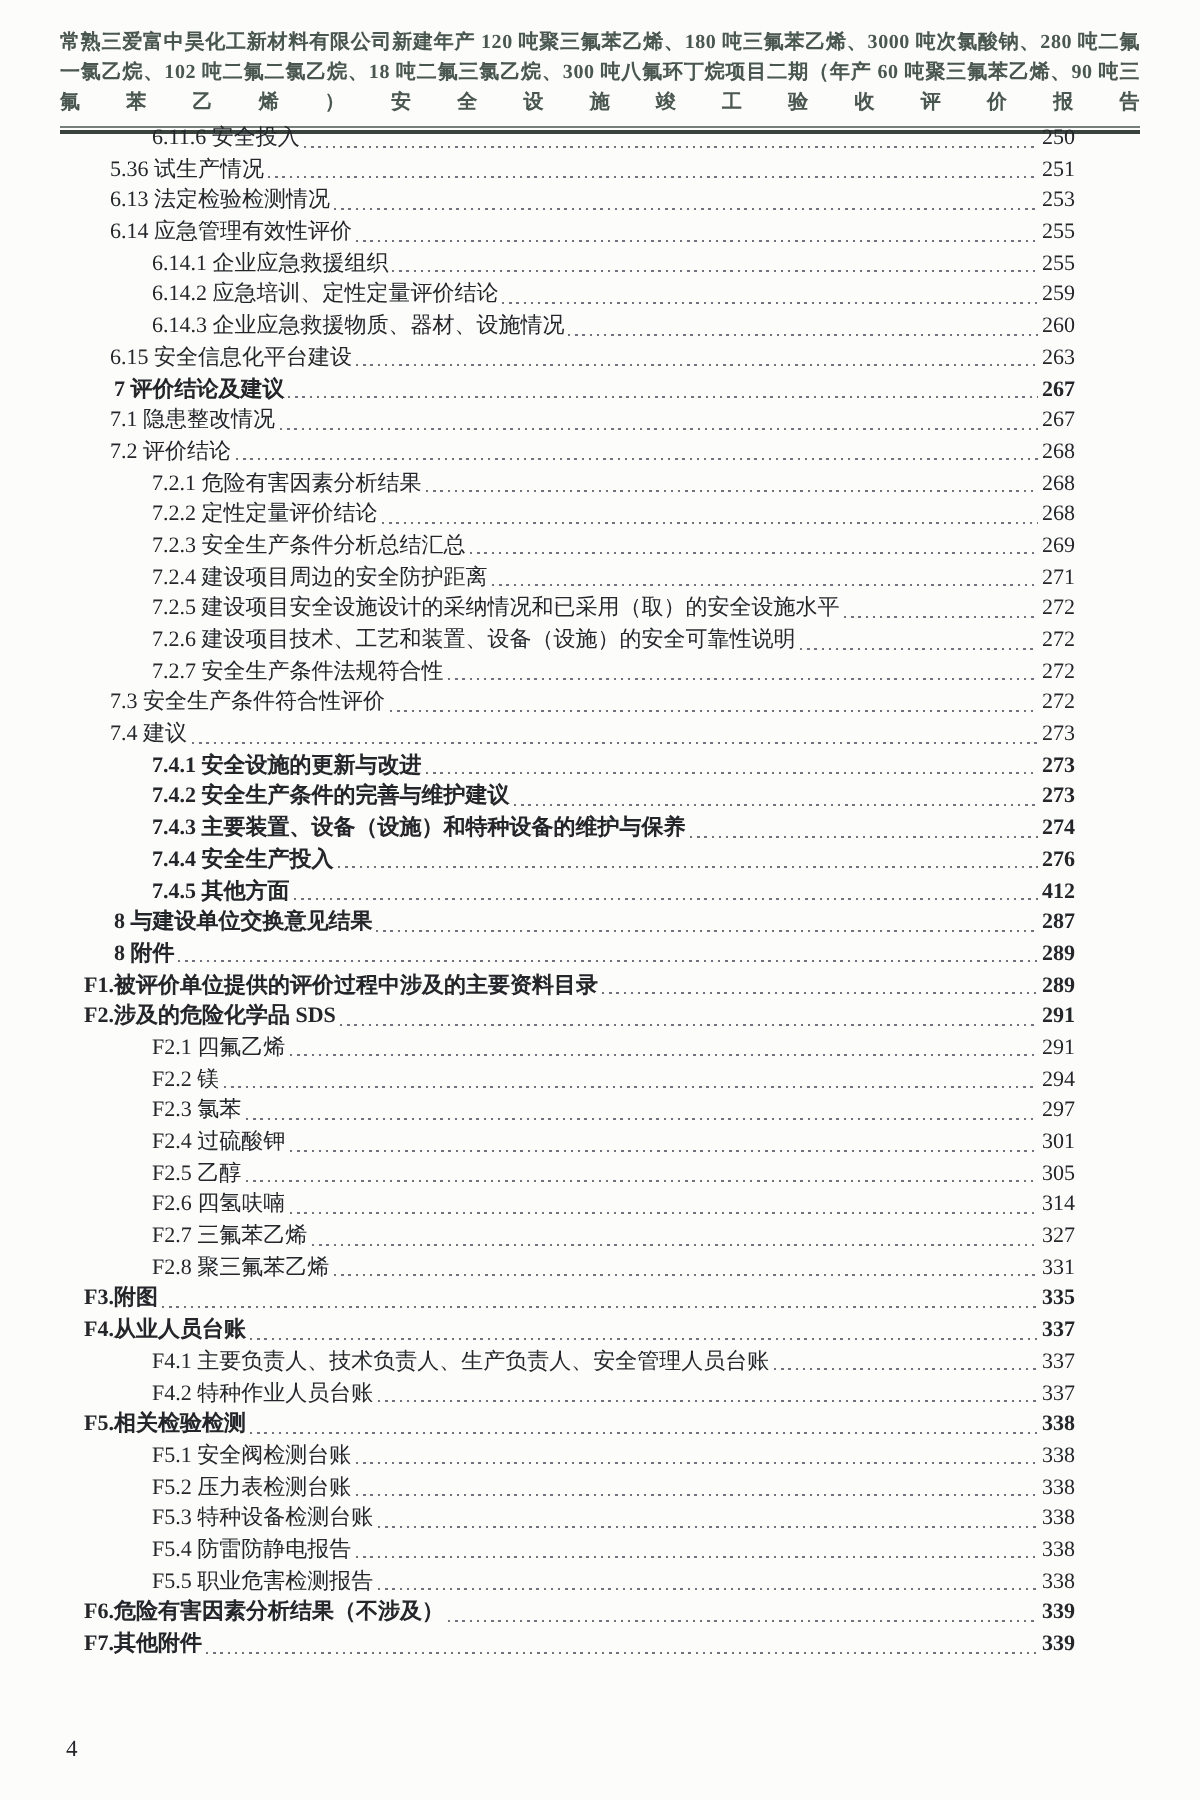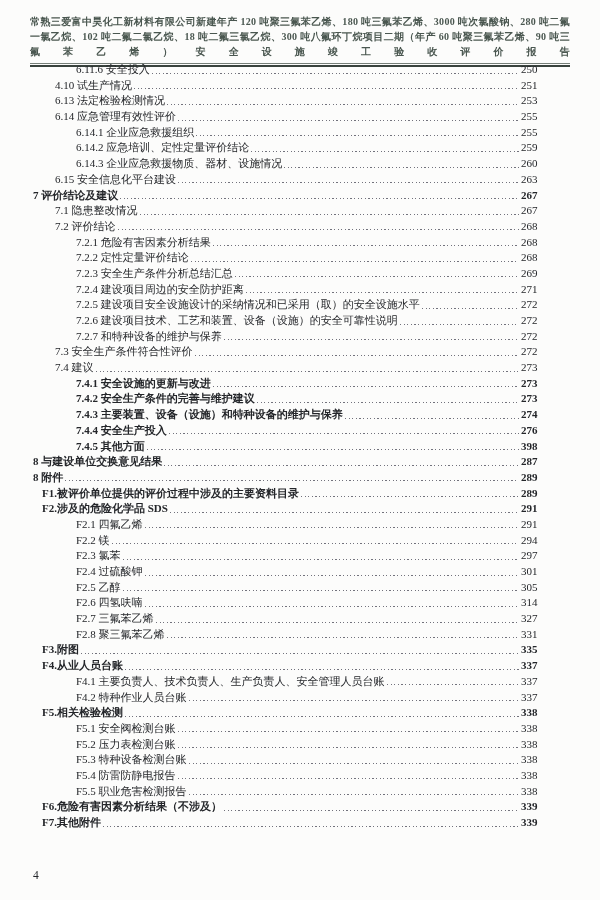--- a/index.html
+++ b/index.html
@@ -30,21 +30,21 @@
   
   .toc{position:absolute;top:62px;left:33px;right:57px;}
   .toc-row{
     display:flex;
     height:15.7px;
     line-height:15.7px;
     font-size:11px;
     white-space:nowrap;
     overflow:hidden;
   }
-  .lv-chapter{padding-left:0;}
+  .lv-chapter{padding-left:0;margin-left:24px;}
   .lv-fsection{padding-left:9px;}
   .lv-sub{padding-left:22px;}
   .lv-subsub{padding-left:43px;}
   .bold{font-weight:700;}
   .toc-label{flex:0 0 auto;}
   .toc-leader{
     flex:1 1 auto;
     min-width:10px;
     margin:0 2px;
     background-image:repeating-linear-gradient(to right,#72727c 0 1.2px,transparent 1.2px 3.6px);
@@ -73,21 +73,21 @@
 
   <div class="toc">
 
       <div class="toc-row lv-subsub">
         <span class="toc-label">6.11.6 安全投入</span>
         <span class="toc-leader"></span>
         <span class="toc-page">250</span>
       </div>
 
       <div class="toc-row lv-sub">
-        <span class="toc-label">4.10 试生产情况</span>
+        <span class="toc-label">5.36 试生产情况</span>
         <span class="toc-leader"></span>
         <span class="toc-page">251</span>
       </div>
 
       <div class="toc-row lv-sub">
         <span class="toc-label">6.13 法定检验检测情况</span>
         <span class="toc-leader"></span>
         <span class="toc-page">253</span>
       </div>
 
@@ -170,21 +170,21 @@
         <span class="toc-page">272</span>
       </div>
 
       <div class="toc-row lv-subsub">
         <span class="toc-label">7.2.6 建设项目技术、工艺和装置、设备（设施）的安全可靠性说明</span>
         <span class="toc-leader"></span>
         <span class="toc-page">272</span>
       </div>
 
       <div class="toc-row lv-subsub">
-        <span class="toc-label">7.2.7 和特种设备的维护与保养</span>
+        <span class="toc-label">7.2.7 安全生产条件法规符合性</span>
         <span class="toc-leader"></span>
         <span class="toc-page">272</span>
       </div>
 
       <div class="toc-row lv-sub">
         <span class="toc-label">7.3 安全生产条件符合性评价</span>
         <span class="toc-leader"></span>
         <span class="toc-page">272</span>
       </div>
 
@@ -214,21 +214,21 @@
 
       <div class="toc-row lv-subsub bold">
         <span class="toc-label">7.4.4 安全生产投入</span>
         <span class="toc-leader"></span>
         <span class="toc-page">276</span>
       </div>
 
       <div class="toc-row lv-subsub bold">
         <span class="toc-label">7.4.5 其他方面</span>
         <span class="toc-leader"></span>
-        <span class="toc-page">398</span>
+        <span class="toc-page">412</span>
       </div>
 
       <div class="toc-row lv-chapter bold">
         <span class="toc-label">8 与建设单位交换意见结果</span>
         <span class="toc-leader"></span>
         <span class="toc-page">287</span>
       </div>
 
       <div class="toc-row lv-chapter bold">
         <span class="toc-label">8 附件</span>

